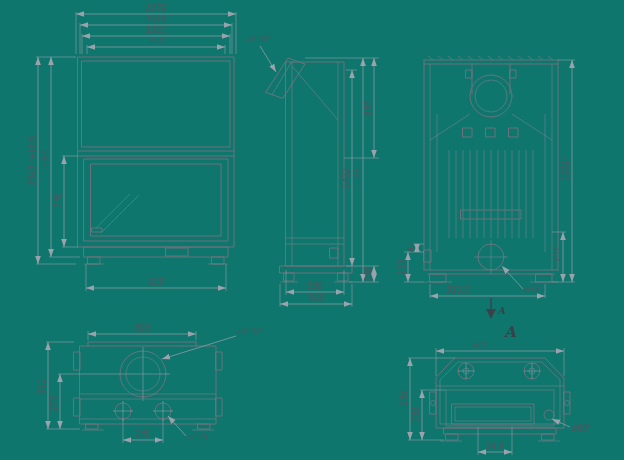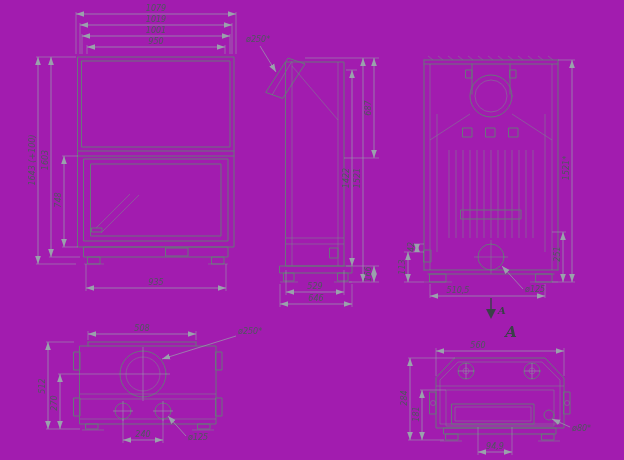--- a/index.html
+++ b/index.html
@@ -1,16 +1,16 @@
 <!DOCTYPE html>
 <html><head>
 <meta charset="utf-8">
 <style>
   html,body{margin:0;padding:0;background:#fff;}
-  .canvas{position:relative;width:624px;height:460px;background:#a21caf;overflow:hidden;}
+  .canvas{position:relative;width:624px;height:460px;background:#0f766e;overflow:hidden;}
   svg{position:absolute;left:0;top:0;}
   .d{stroke:#6a737d;stroke-width:1;fill:none;stroke-linecap:square;}
   .dthin{stroke:#7c858f;stroke-width:.55;fill:none;}
   .dim{stroke:#9aa2ac;stroke-width:.7;fill:none;}
   .ext{stroke:#9aa2ac;stroke-width:.55;fill:none;}
   .t{font:italic 8px "DejaVu Sans",sans-serif;fill:#4f565e;}
   .tb{font:italic bold 10px "DejaVu Serif",serif;fill:#3a4148;}
   .tA{font:italic bold 15px "DejaVu Serif",serif;fill:#3a4148;}
 </style>
 </head>

